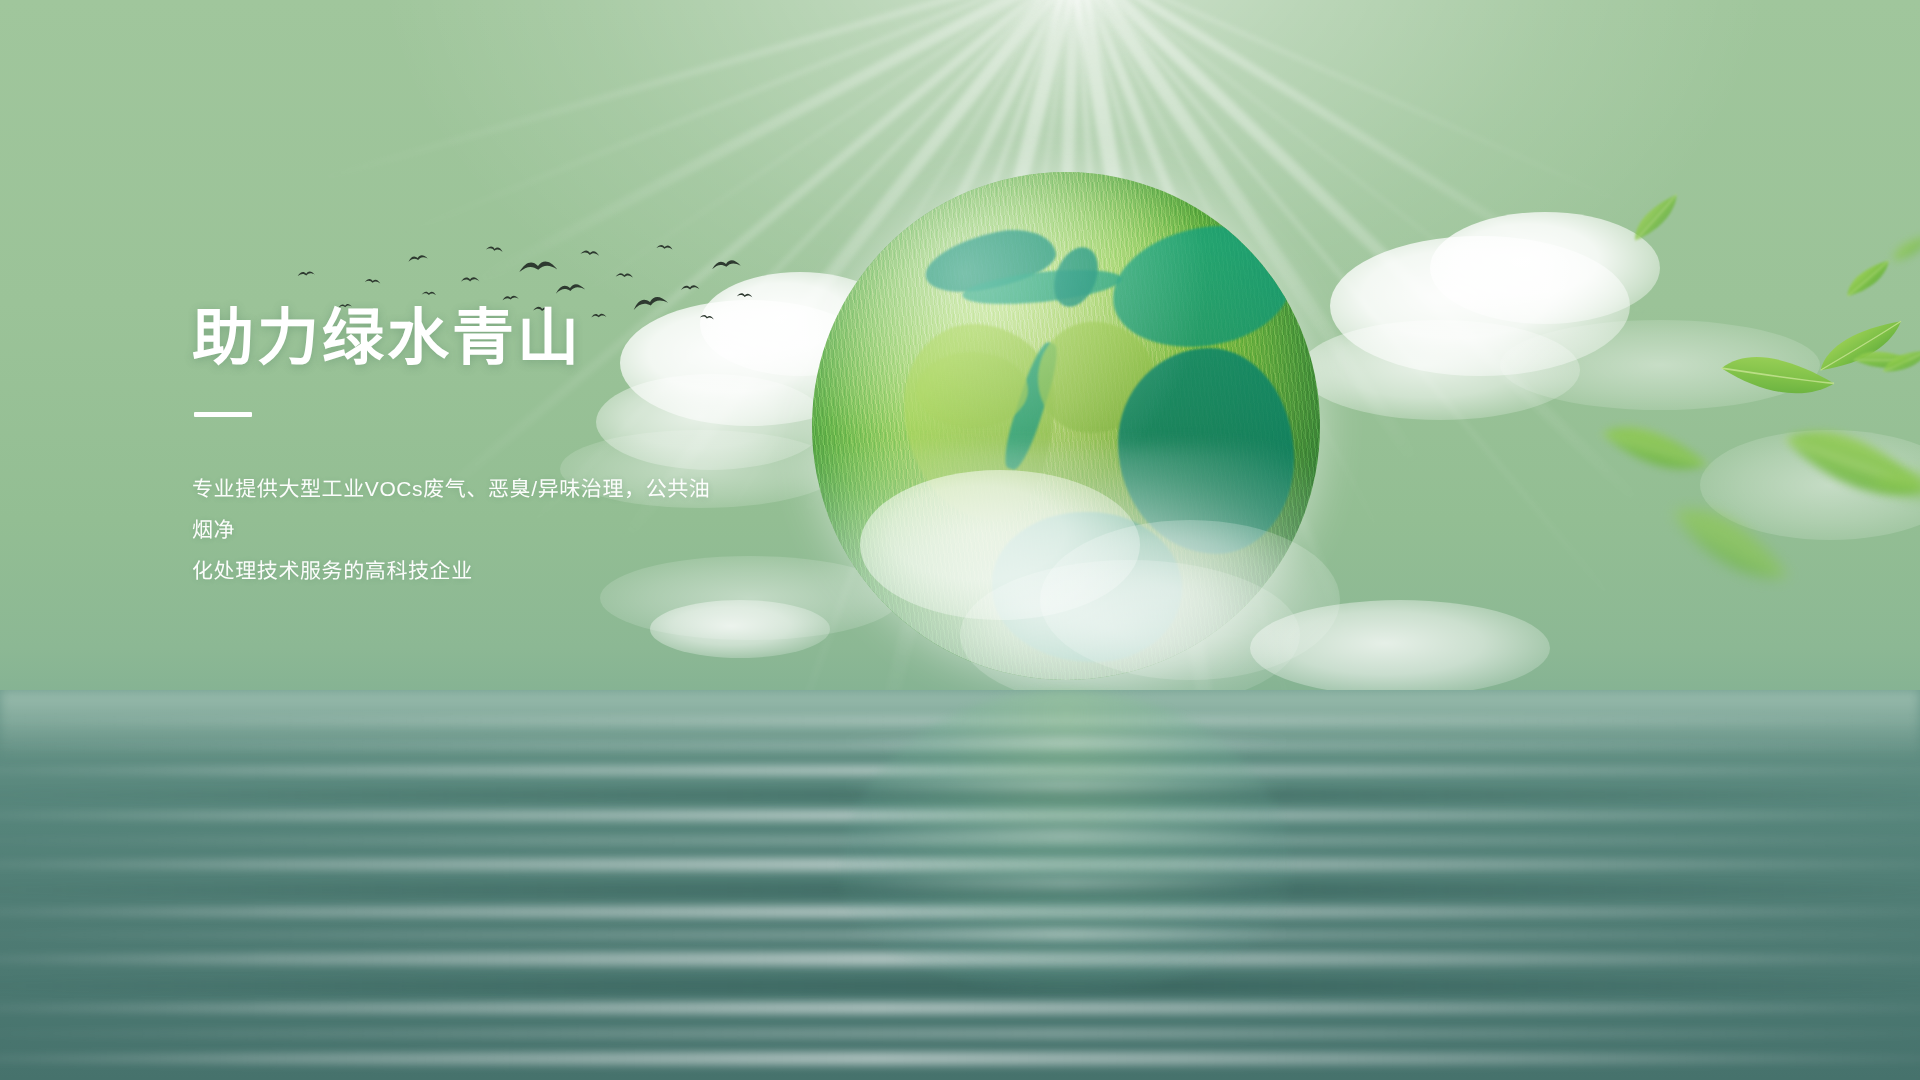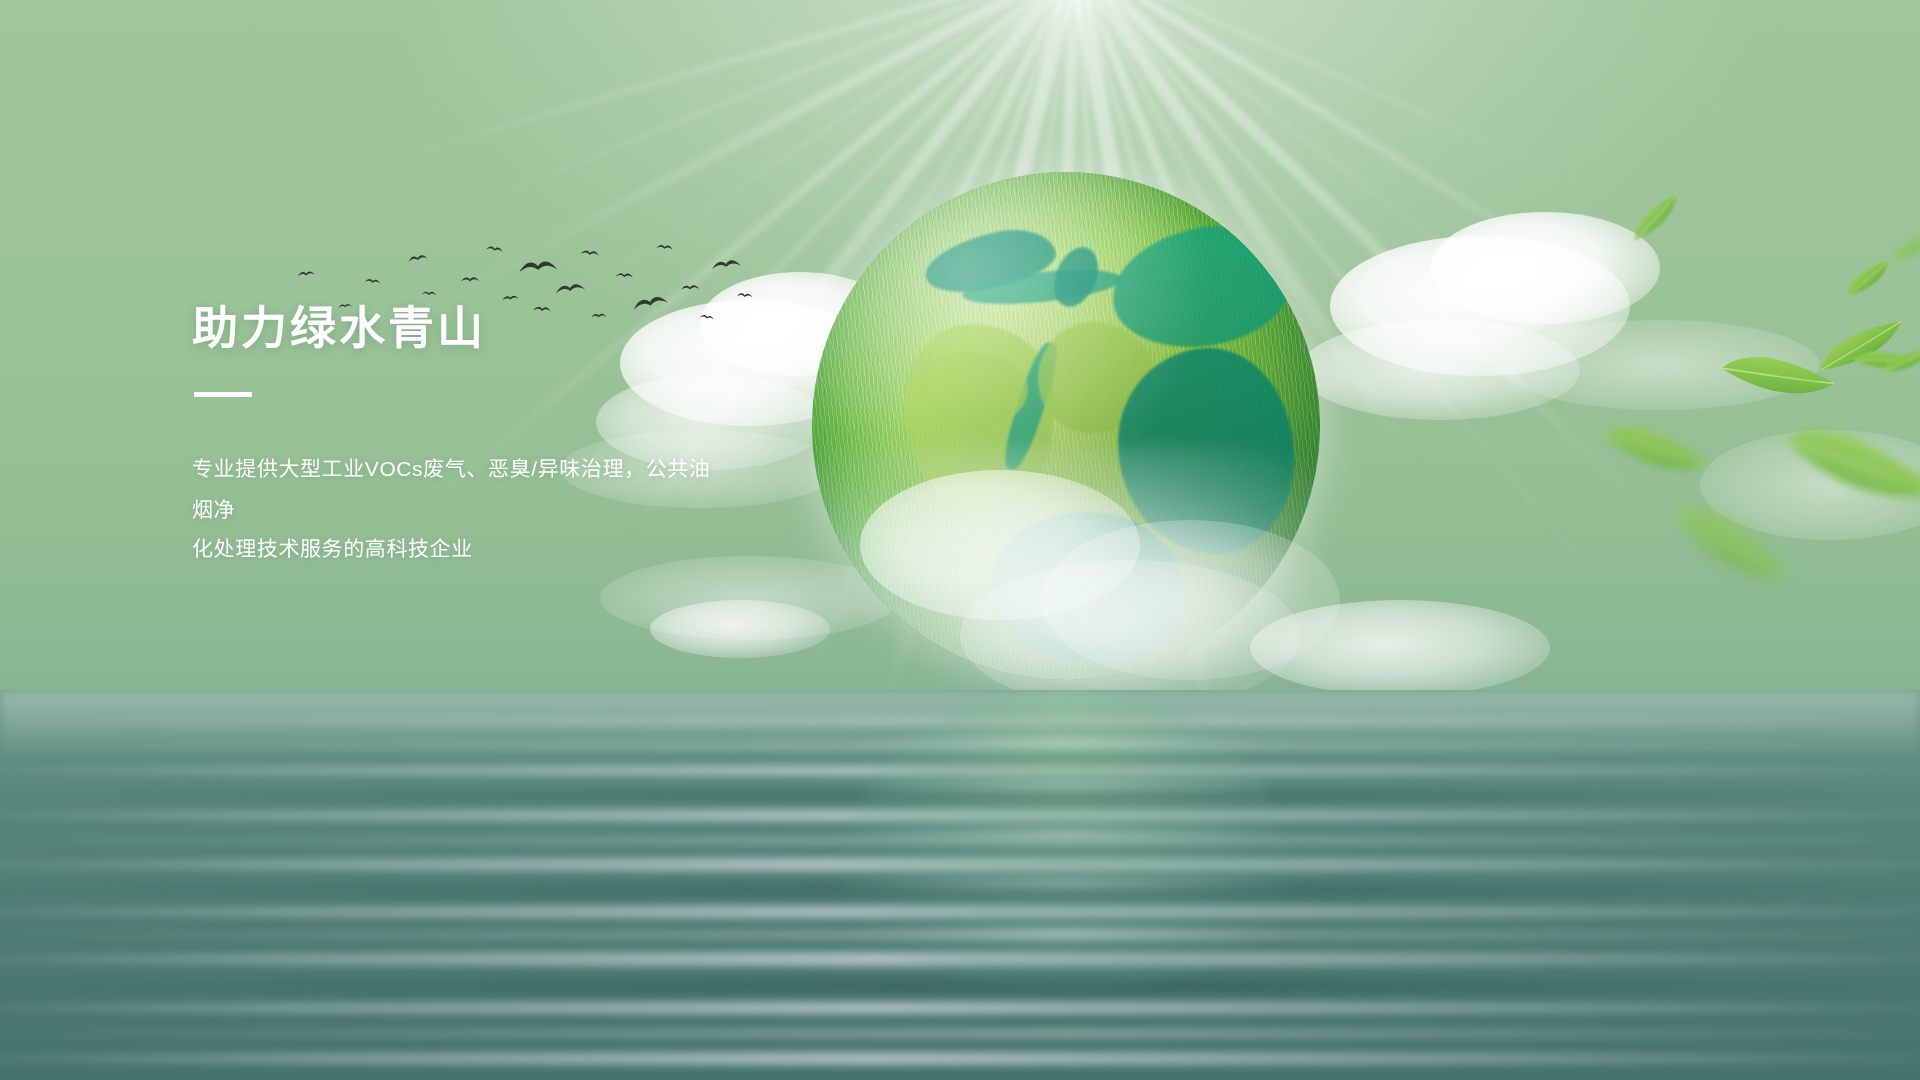--- a/index.html
+++ b/index.html
@@ -188,42 +188,42 @@
   .leaf.blur2{filter:blur(4px);}
   .leaf.blur3{filter:blur(7px);}
 
   
   .copy{
     position:absolute;left:192px;top:300px;width:640px;
     color:#ffffff;
     z-index:30;
   }
   .headline{
-    font-size:46px;
+    font-size:62px;
     line-height:1.22;
     font-weight:700;
     letter-spacing:3px;
     text-shadow:0 2px 10px rgba(60,110,80,.30);
   }
   .headline .l2{display:block;}
   .rule{
     width:58px;height:5px;background:#ffffff;
     margin:36px 0 0 2px;border-radius:1px;
   }
   .subcopy{
     margin-top:52px;
     font-size:21px;
     line-height:1.95;
     letter-spacing:.6px;
     color:#ffffff;
     opacity:.97;
     text-shadow:0 1px 6px rgba(60,110,80,.25);
     max-width:540px;
   }
-  .subcopy .s2{display:block;font-family:Liberation Mono, monospace;}
+  .subcopy .s2{display:block;}
 </style>
 </head>
 <body>
 
 <div class="stage">
 
   <div class="sky-glow"></div>
 
   <div class="rays" id="rays">
       <div class="ray" style="width: 4px; height: 620px; opacity: 0.4125; transform: translateX(-2px) rotate(-66deg);"></div>

